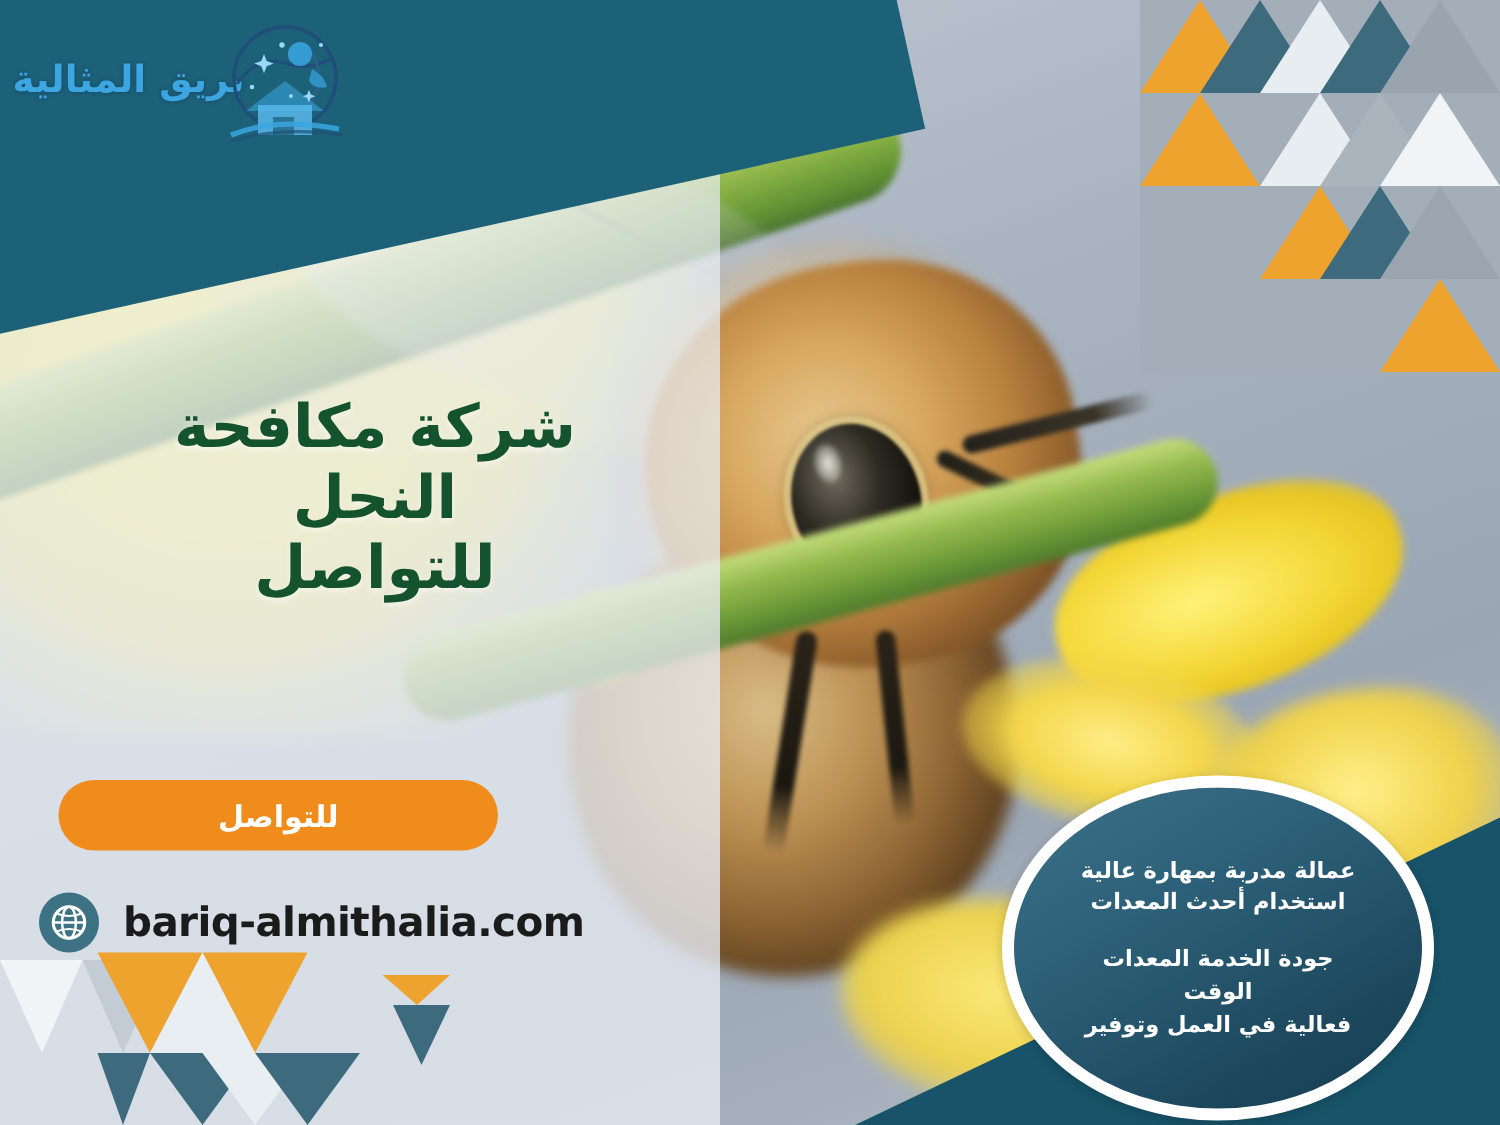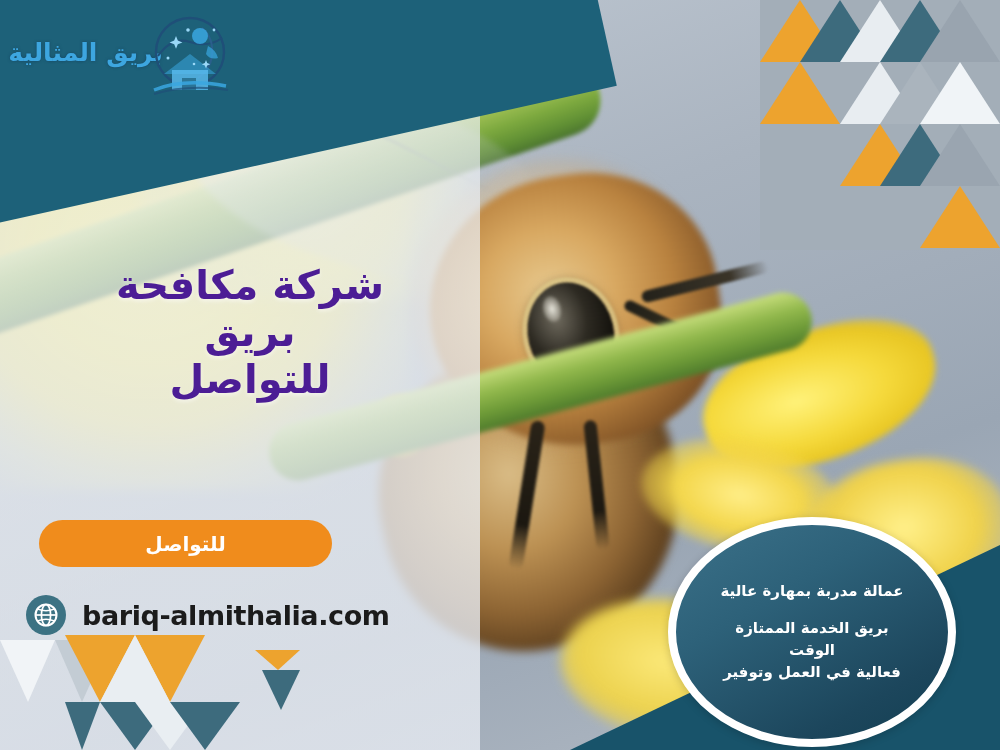--- a/index.html
+++ b/index.html
@@ -215,21 +215,21 @@
     letter-spacing:.5px; direction:rtl;
     text-shadow:0 0 3px rgba(20,60,90,.7);
     white-space:nowrap;
   }
   .logo-mark { position:absolute; left:118px; top:4px; width:92px; height:88px; }
 
   
   .headline {
     position:absolute; right:540px; top:262px;
     width:420px; text-align:center; direction:rtl;
-    color:#4c1d95;
+    color:#14532d;
     font-size:40px; font-weight:700; line-height:1.18;
     letter-spacing:1.5px;
     text-shadow:0 2px 4px rgba(255,255,255,.55);
   }
   .headline .l1 { display:block; letter-spacing:4px; }
   .headline .l2 { display:block; letter-spacing:4px; }
   .headline .l3 { display:block; letter-spacing:4px; }
 
   
   .cta {
@@ -370,21 +370,21 @@
           <circle cx="24" cy="46" r="1.5"></circle>
           <circle cx="70" cy="18" r="1.4"></circle>
           <circle cx="50" cy="52" r="1.3"></circle>
         </g>
       </svg>
     </div>
   </div>
 
   <h1 class="headline">
     <span class="l1">شركة مكافحة</span>
-    <span class="l2">بريق</span>
+    <span class="l2">النحل</span>
     <span class="l3">للتواصل</span>
   </h1>
 
   <button class="cta">للتواصل</button>
 
   <div class="web-row">
     <span class="globe-badge">
       <svg width="26" height="26" viewBox="0 0 26 26">
         <circle cx="13" cy="13" r="10.5" fill="none" stroke="#ffffff" stroke-width="2"></circle>
         <ellipse cx="13" cy="13" rx="4.6" ry="10.5" fill="none" stroke="#ffffff" stroke-width="1.7"></ellipse>
@@ -392,21 +392,22 @@
         <path d="M4.6 7 Q13 10.4 21.4 7" fill="none" stroke="#ffffff" stroke-width="1.4"></path>
         <path d="M4.6 19 Q13 15.6 21.4 19" fill="none" stroke="#ffffff" stroke-width="1.4"></path>
       </svg>
     </span>
     <span class="web-url">bariq-almithalia.com</span>
   </div>
 
   <div class="badge-oval">
     <div class="badge-block">
       <span>عمالة مدربة بمهارة عالية</span>
+      <span>استخدام أحدث المعدات</span>
     </div>
     <div class="badge-block">
-      <span>بريق الخدمة الممتازة</span>
+      <span>جودة الخدمة المعدات</span>
       <span>الوقت</span>
       <span>فعالية في العمل وتوفير</span>
     </div>
   </div>
 
 </div>
 
 </body></html>

